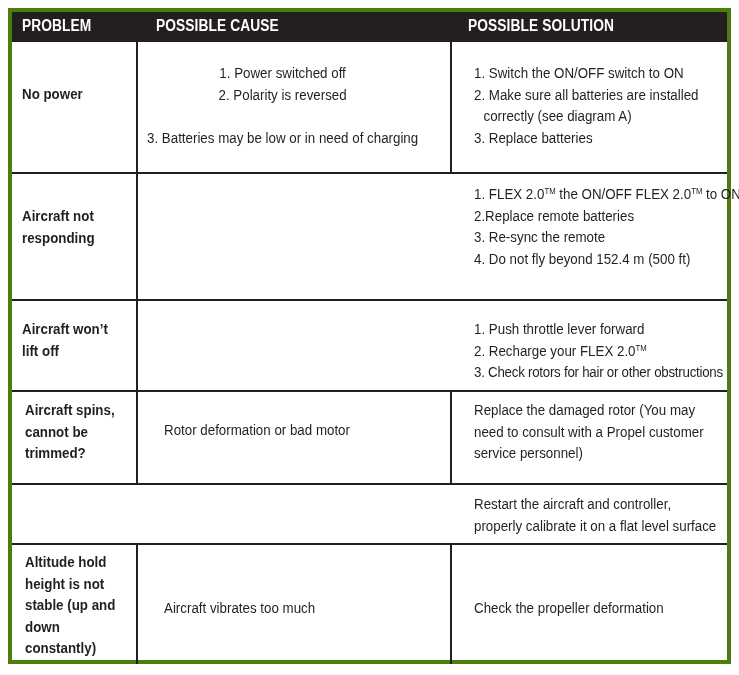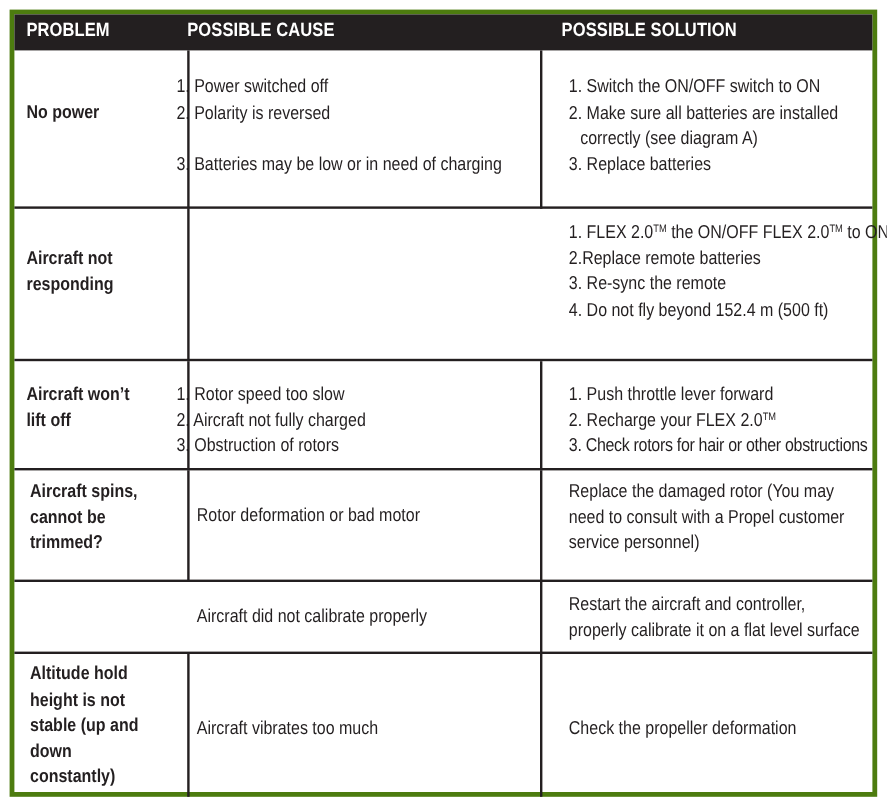--- a/index.html
+++ b/index.html
@@ -13,22 +13,22 @@
     position: absolute; left: 0; top: 0; right: 0; height: 30px;
     background: #231f20; color: #fff;
   }
   .hdr span {
     position: absolute; top: 5px; font-weight: bold; font-size: 16px;
     letter-spacing: 0.1px; transform: scaleX(0.86); transform-origin: left top;
   }
   .row { position: absolute; left: 0; right: 0; border-top: 2px solid #231f20; box-sizing: border-box; }
   .row.first { border-top: none; }
   .cell { position: absolute; top: 0; bottom: 0; box-sizing: border-box; color: #231f20; }
-  .c1 { left: 0; width: 146px; border-right: 2px solid #231f20; padding-left: 36px; }
-  .c2 { left: 126px; width: 314px; border-right: 2px solid #231f20; }
+  .c1 { left: 0; width: 126px; border-right: 2px solid #231f20; padding-left: 36px; }
+  .c2 { left: 126px; width: 314px; border-right: 2px solid #231f20; text-align: center; }
   .c3 { left: 448px; right: 0; }
   .txt {
     position: absolute; font-size: 15.5px; line-height: 21.5px;
     transform: scaleX(0.86); transform-origin: left top; white-space: nowrap;
   }
   .prob { font-weight: bold; }
   .line { display: block; }
   .ind { padding-left: 11px; }
   sup { font-size: 9px; vertical-align: 5px; line-height: 0; }
 </style>
@@ -83,27 +83,20 @@
     </div>
   </div>
 
   <div class="row" style="top:287px;height:93px">
     <div class="cell c1">
       <div class="txt prob" style="left:10px;top:17px">
         <span class="line">Aircraft won’t</span>
         <span class="line">lift off</span>
       </div>
     </div>
-    <div class="cell c2">
-      <div class="txt" style="left:9px;top:17px">
-        <span class="line">1. Rotor speed too slow</span>
-        <span class="line">2. Aircraft not fully charged</span>
-        <span class="line">3. Obstruction of rotors</span>
-      </div>
-    </div>
     <div class="cell c3">
       <div class="txt" style="left:14px;top:17px">
         <span class="line">1. Push throttle lever forward</span>
         <span class="line">2. Recharge your FLEX 2.0<sup>TM</sup></span>
         <span class="line" style="letter-spacing:-0.3px">3. Check rotors for hair or other obstructions</span>
       </div>
     </div>
   </div>
 
   <div class="row" style="top:378px;height:95px">
@@ -122,25 +115,20 @@
     <div class="cell c3">
       <div class="txt" style="left:14px;top:7px">
         <span class="line">Replace the damaged rotor (You may</span>
         <span class="line">need to consult with a Propel customer</span>
         <span class="line">service personnel)</span>
       </div>
     </div>
   </div>
 
   <div class="row" style="top:471px;height:62px">
-    <div class="cell c2">
-      <div class="txt" style="left:26px;top:18px">
-        <span class="line">Aircraft did not calibrate properly</span>
-      </div>
-    </div>
     <div class="cell c3">
       <div class="txt" style="left:14px;top:8px">
         <span class="line">Restart the aircraft and controller,</span>
         <span class="line">properly calibrate it on a flat level surface</span>
       </div>
     </div>
   </div>
 
   <div class="row" style="top:531px;height:121px">
     <div class="cell c1">

